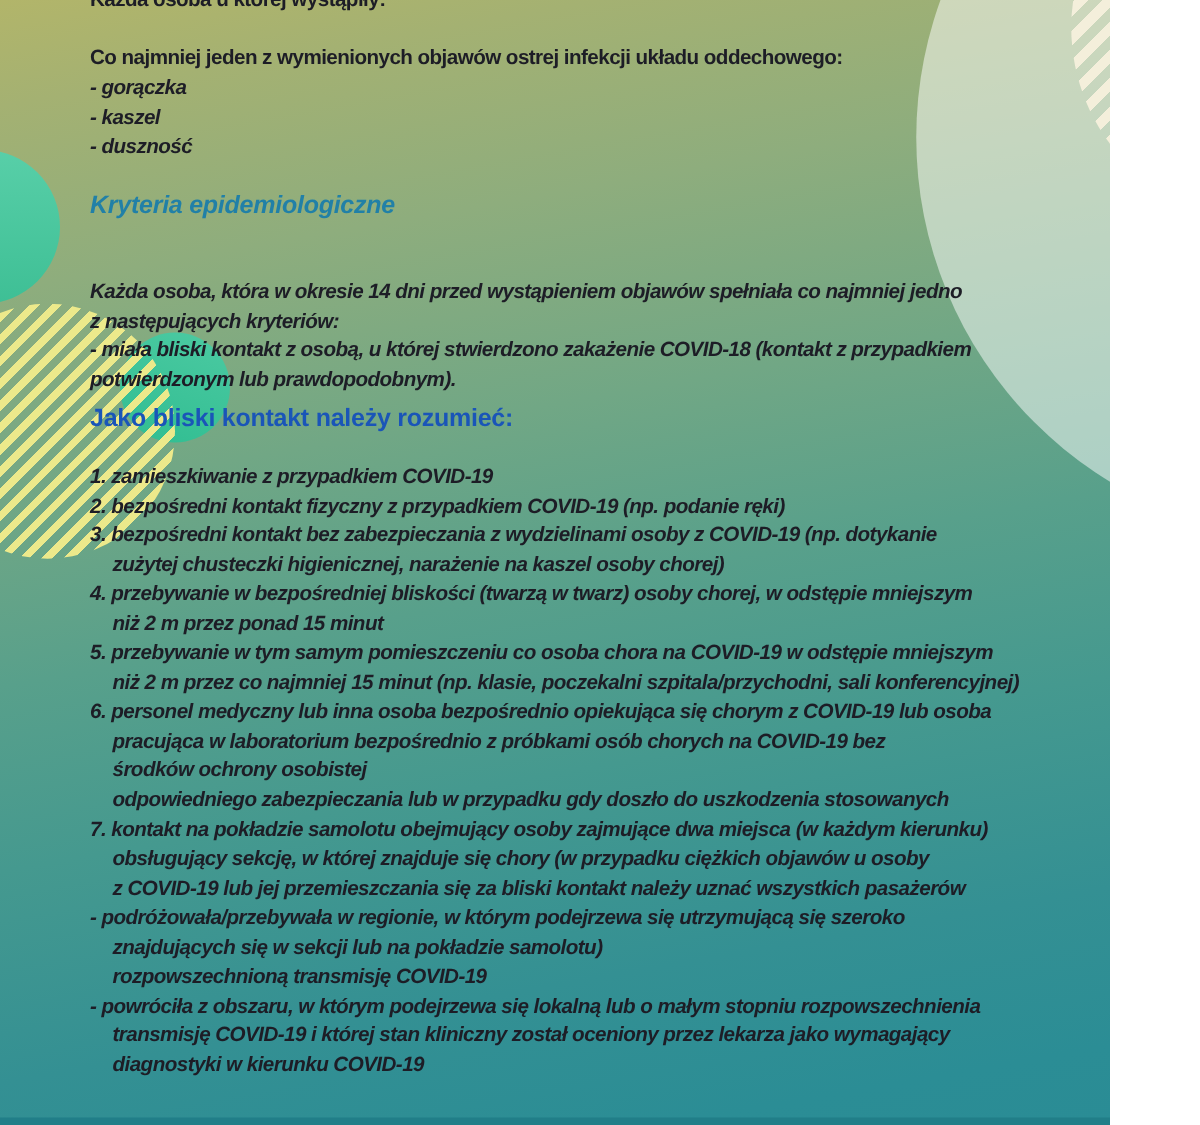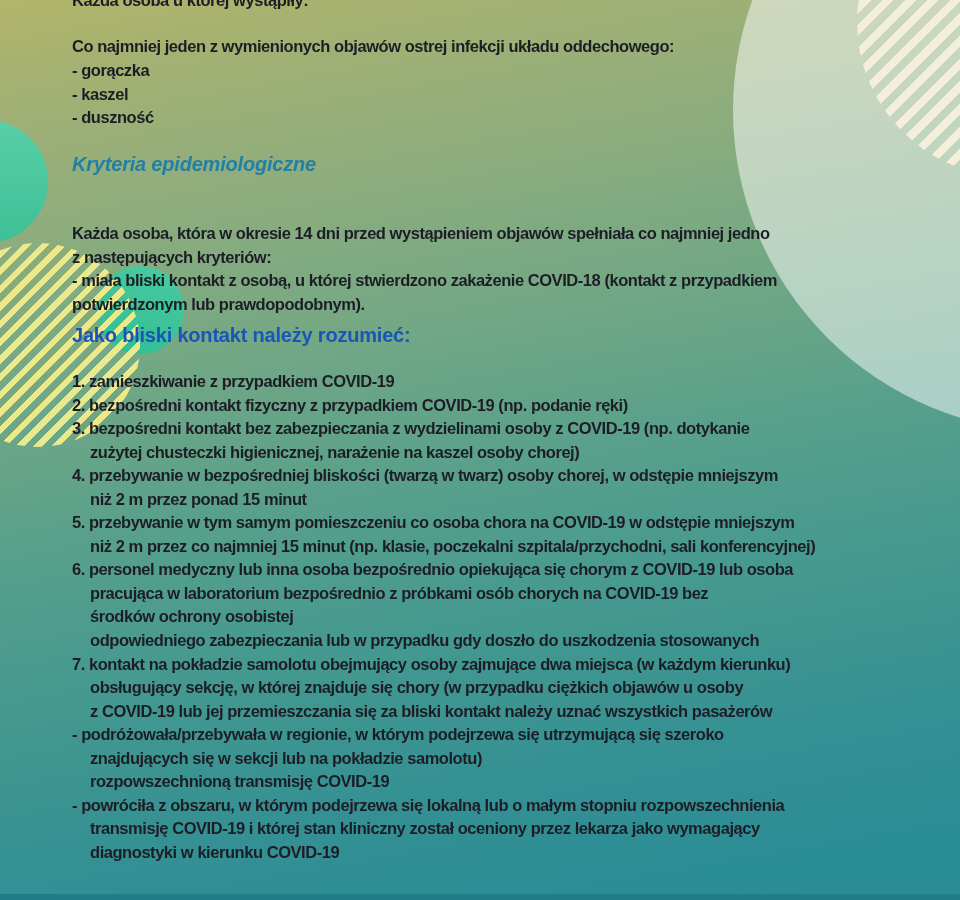--- a/index.html
+++ b/index.html
@@ -6,21 +6,21 @@
     --text-color:#1d1d26;
     --heading-teal:#2180a7;
     --heading-blue:#1a55b8;
     --stripe-cream:#f4efdb;
     --stripe-yellow:#ece98b;
   }
   html,body{margin:0;padding:0;}
   body{font-family:"Liberation Sans", sans-serif;}
   .page{
     position:relative;
-    width:960px;height:900px;
+    width:888px;height:900px;
     overflow:hidden;
     background:linear-gradient(170deg,
       #b2b56a 0%, #a4b172 8%, #8ead7d 22%, #71a785 38%,
       #58a08b 52%, #45998f 66%, #349093 82%, #2b8d95 94%, #2a8c95 100%);
   }
   .circle{position:absolute;border-radius:50%;}
   .light-circle{
     left:733px;top:-212px;width:644px;height:644px;
     background:rgba(255,255,255,0.5);
   }
@@ -49,21 +49,21 @@
   .body-text{
     font-size:16.5px;font-weight:700;letter-spacing:-0.45px;
     line-height:23.55px;color:var(--text-color);
   }
   .heading{
     font-size:20px;font-weight:700;letter-spacing:-0.2px;
     line-height:26px;margin:0;
   }
   .h-teal{color:var(--heading-teal);}
   .h-blue{color:var(--heading-blue);}
-  .line{white-space:nowrap;}
+  .line{white-space:nowrap;font-style:italic;}
   .indent-1{padding-left:18px;}
 </style>
 </head>
 <body>
 
 <div class="page">
 
   <div class="circle light-circle"></div>
   <div class="circle striped-circle-tr"></div>
   <div class="circle teal-circle-a"></div>

